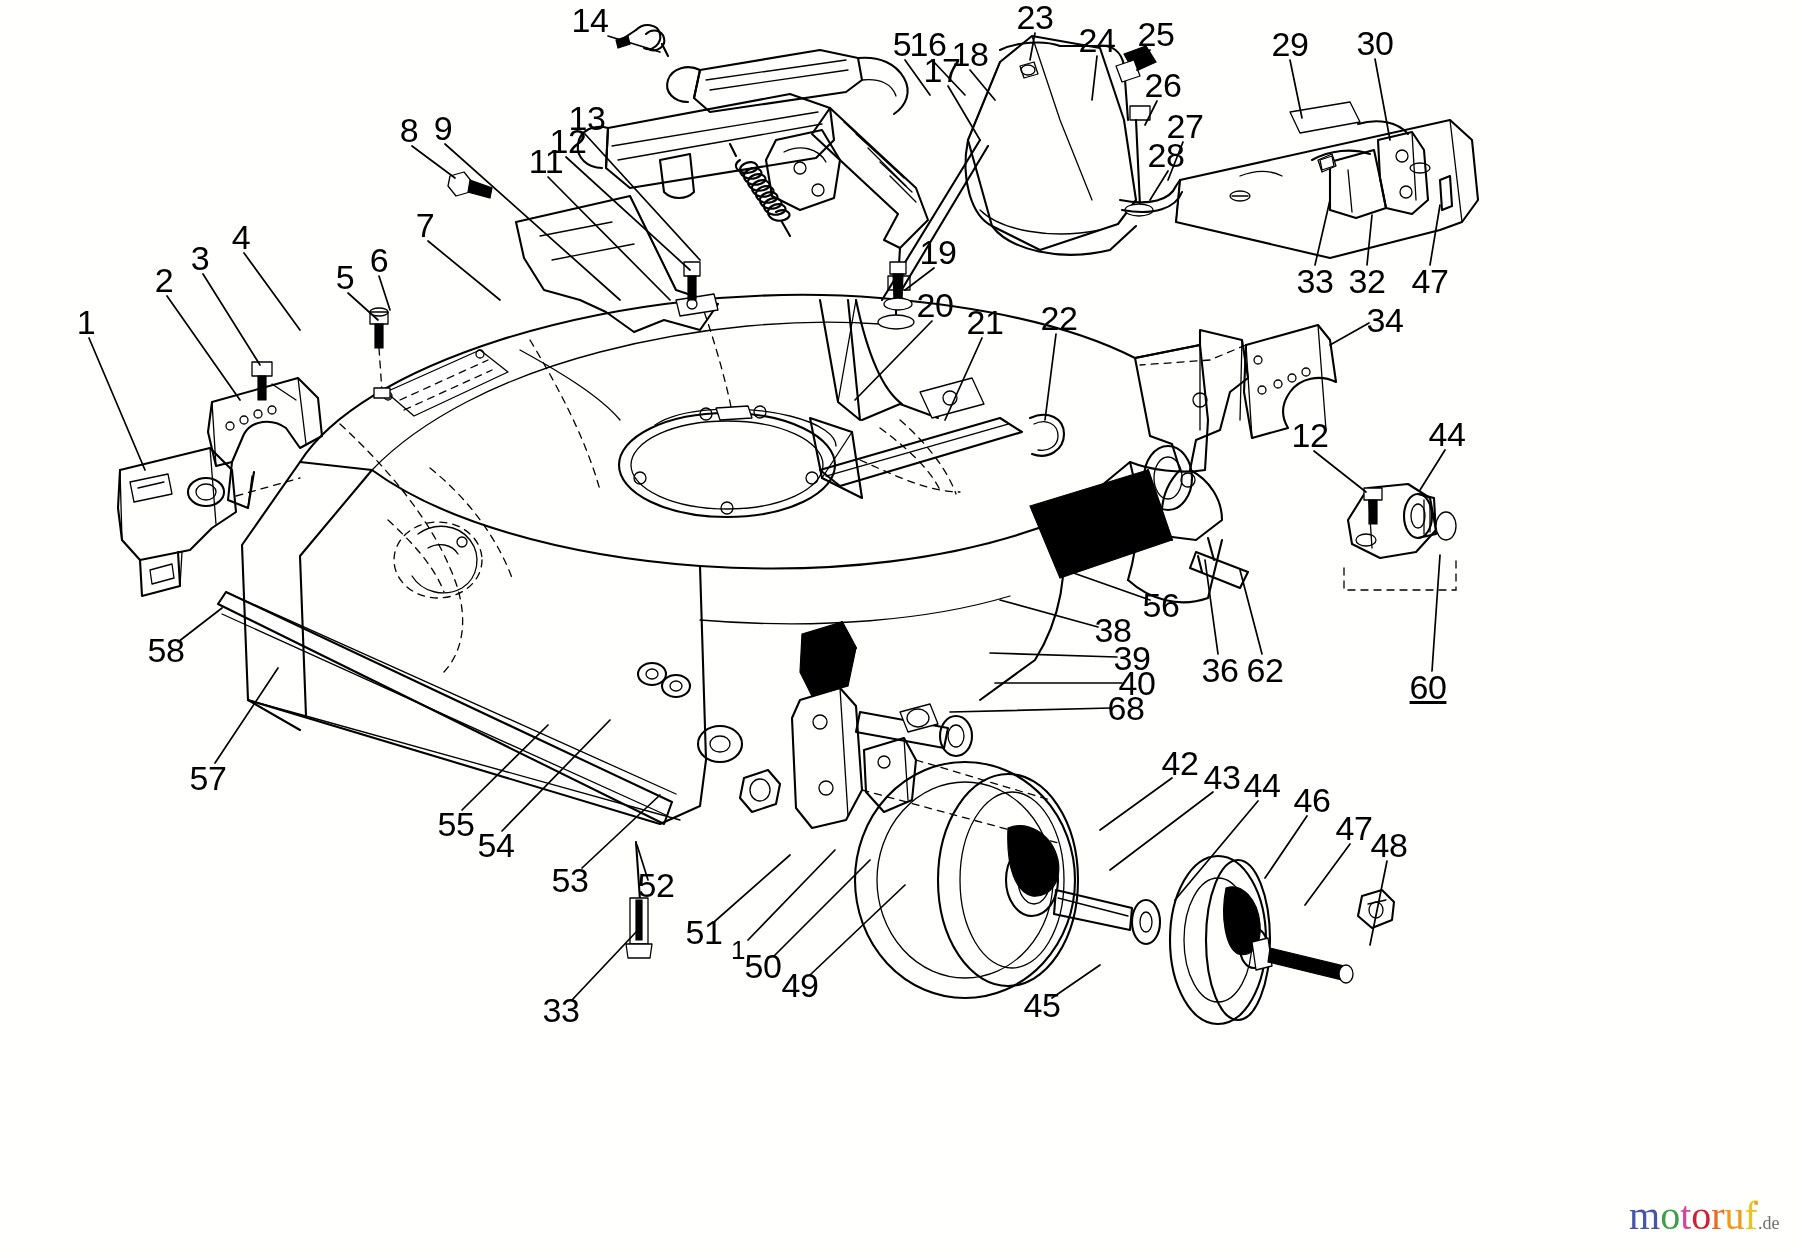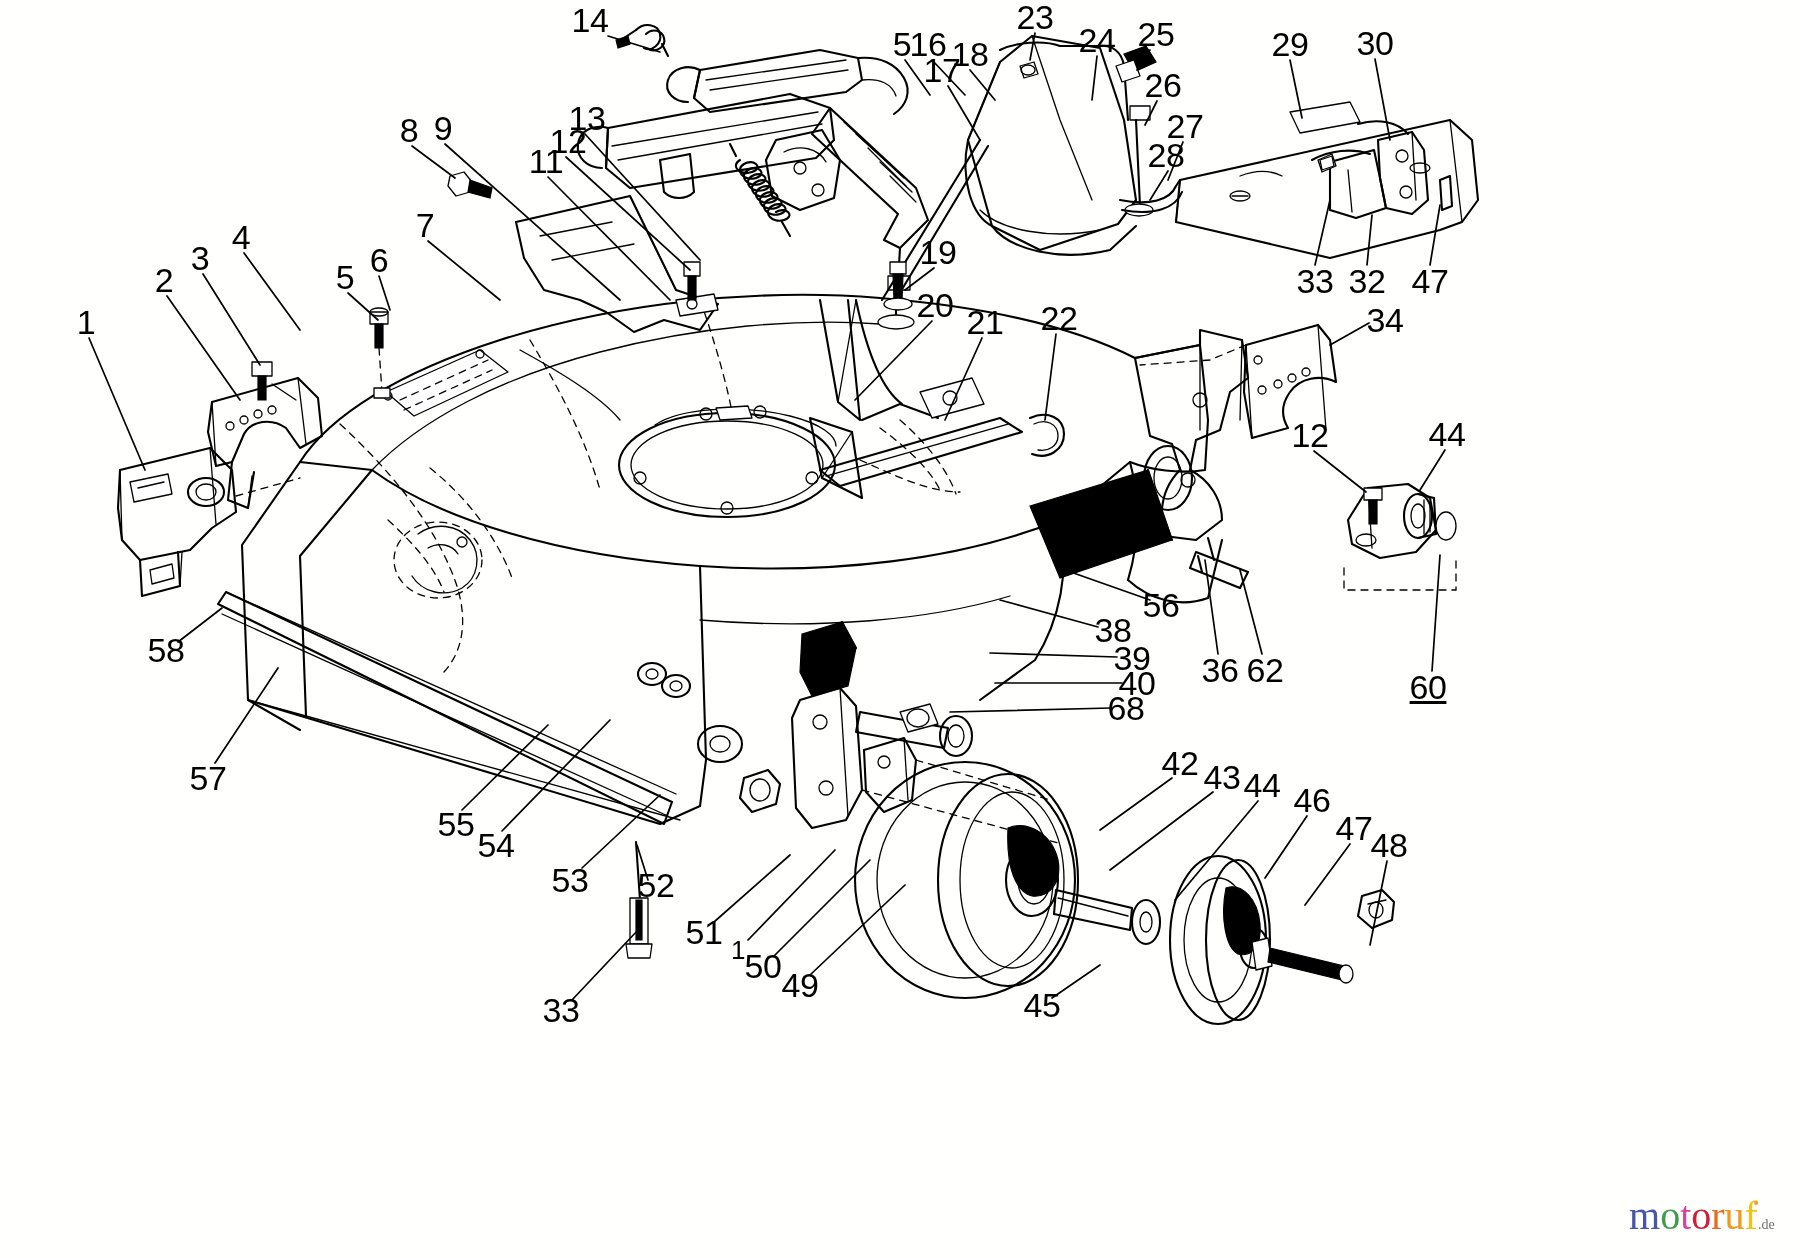--- a/index.html
+++ b/index.html
@@ -40,21 +40,21 @@
     position: absolute;
     left: 1629px;
     top: 1196px;
     font-family: "Liberation Serif", serif;
     font-size: 40px;
     line-height: 1;
     letter-spacing: 0px;
     user-select: none;
   }
   #watermark span { font-weight: 400; }
-  #watermark .suffix { font-size: 14px; vertical-align: baseline; }
+  #watermark .suffix { font-size: 18px; vertical-align: baseline; }
   .wm-dot {
     position: absolute;
     width: 4px; height: 4px;
     border-radius: 50%;
     background: #e8a33d;
     left: 125px; top: 5px;
   }
 </style>
 </head>
 <body>

